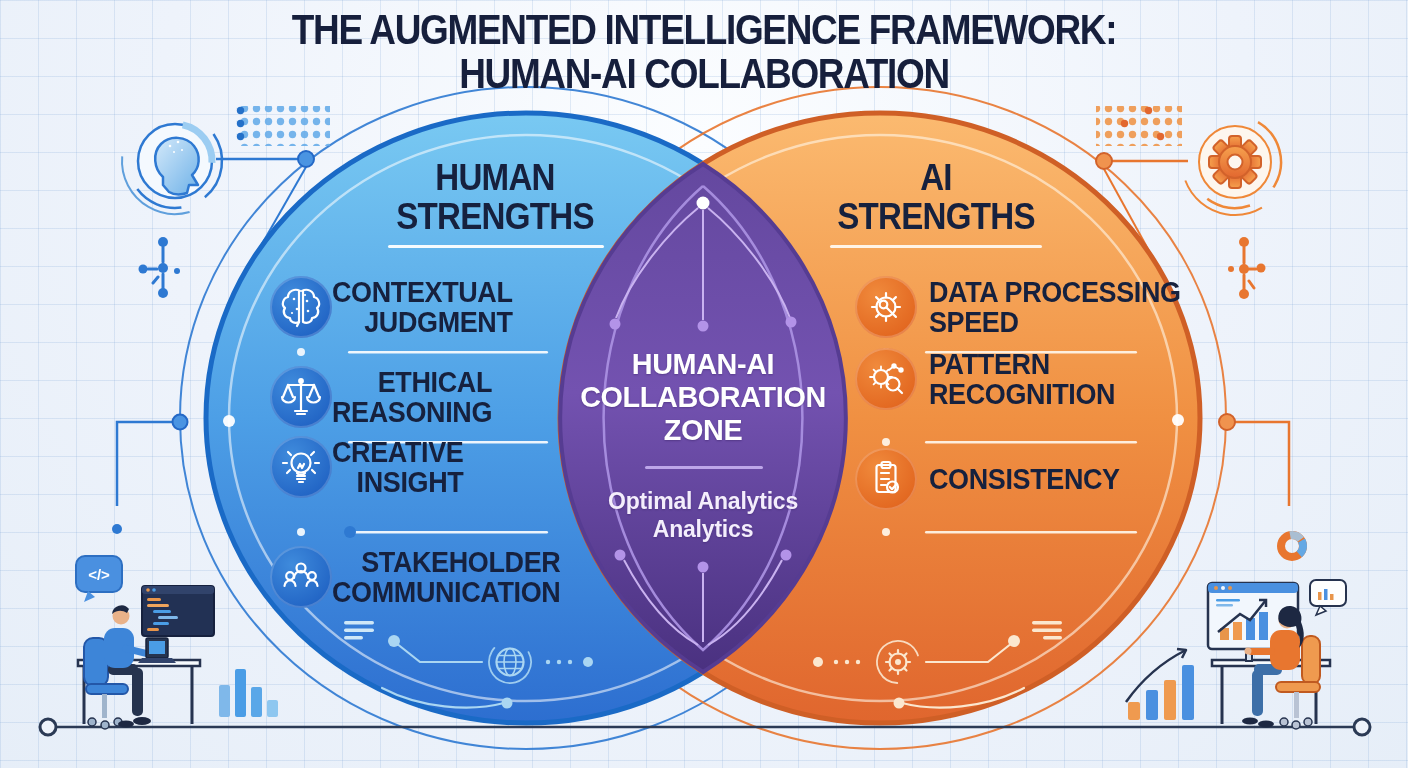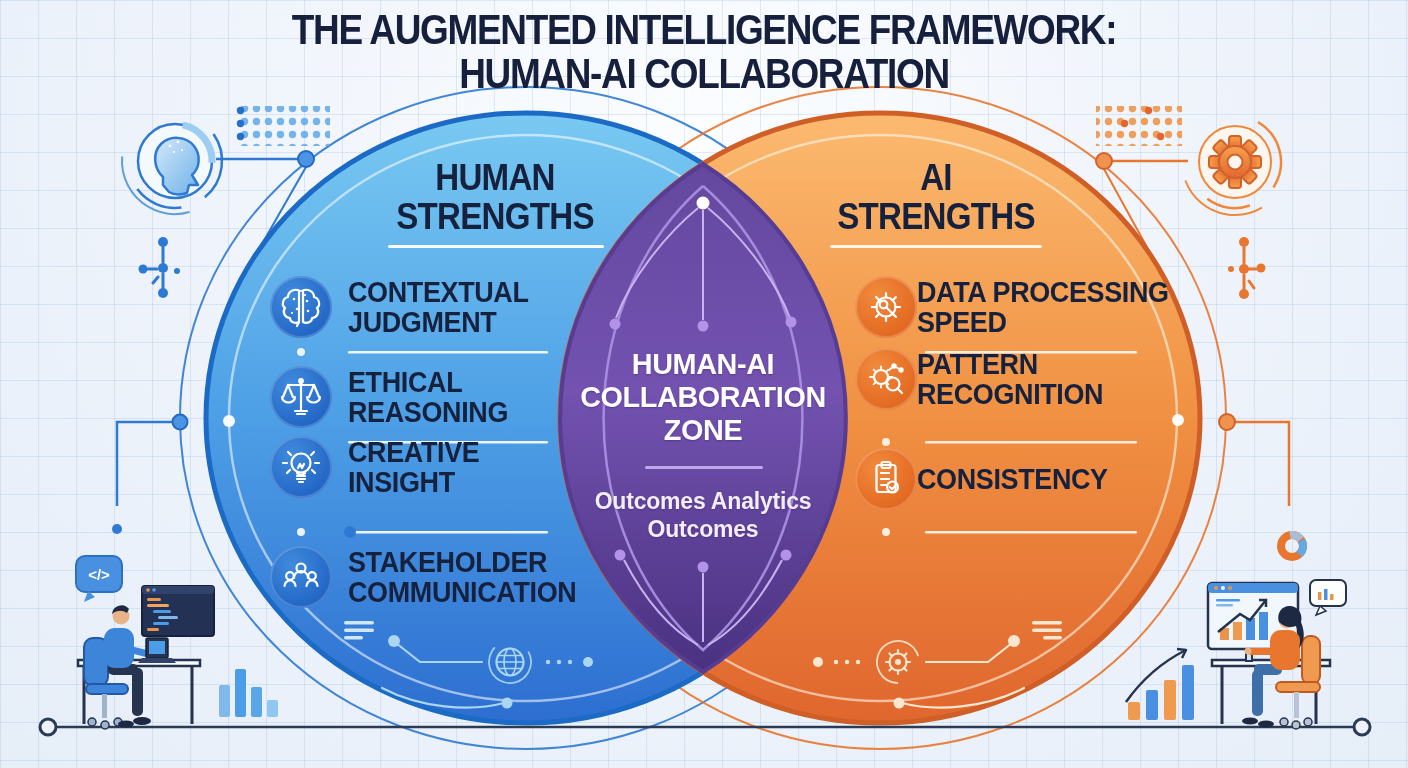--- a/index.html
+++ b/index.html
@@ -11,21 +11,21 @@
       radial-gradient(ellipse at 50% 18%, #fbfdff 0%, #eef3fb 55%, #e6eef8 100%);
   }
   .scene{position:absolute;left:0;top:0;}
   .abs{position:absolute;}
   .title{left:0;top:8px;width:1408px;text-align:center;color:#161f3c;font-weight:800;
     font-size:42px;line-height:44px;letter-spacing:-1.5px;transform:scaleX(.88);transform-origin:50% 0;}
   .vhead{top:158px;width:300px;text-align:center;color:#16213e;font-weight:800;
     font-size:36px;line-height:39px;letter-spacing:-.8px;transform:scaleX(.92);transform-origin:50% 0;}
   .vhead.human{left:345px;} .vhead.ai{left:786px;}
   .row{position:absolute;display:flex;align-items:center;height:62px;}
-  .row.l{left:270px;gap:16px;} .row.r{left:855px;gap:0;}
+  .row.l{left:270px;text-align:right;} .row.r{left:855px;gap:12px;}
   .badge{width:62px;height:62px;border-radius:50%;display:flex;align-items:center;justify-content:center;flex:0 0 auto;}
   .badge.b{background:radial-gradient(circle at 35% 30%, #3f8bdc 0%, #2265c5 75%);box-shadow:0 0 0 2px rgba(255,255,255,.18) inset;}
   .badge.o{background:radial-gradient(circle at 35% 30%, #f08a3c 0%, #e2661f 78%);box-shadow:0 0 0 2px rgba(255,255,255,.2) inset;}
   .ilabel{color:#16213e;font-weight:800;font-size:29px;line-height:30px;letter-spacing:-.4px;
     transform:scaleX(.93);transform-origin:0 50%;white-space:nowrap;}
   .zone-title{left:553px;top:347px;width:300px;text-align:center;color:#ffffff;font-weight:800;
     font-size:30px;line-height:33px;letter-spacing:-.4px;transform:scaleX(.96);transform-origin:50% 0;
     text-shadow:0 1px 2px rgba(40,20,80,.35);}
   .zone-div{left:645px;top:466px;width:118px;height:2.5px;background:#bda6e9;border-radius:2px;}
   .zone-sub{left:553px;top:487px;width:300px;text-align:center;color:#f4eefc;font-weight:700;
@@ -527,17 +527,17 @@
 </div>
 
 
 <div class="abs zone-title">
   <div>HUMAN-AI</div>
   <div>COLLABORATION</div>
   <div>ZONE</div>
 </div>
 <div class="abs zone-div"></div>
 <div class="abs zone-sub">
-  <div>Outcomes Analytics</div>
-  <div>Outcomes</div>
+  <div>Optimal Analytics</div>
+  <div>Analytics</div>
 </div>
 
 </div>
 
 </body></html>

